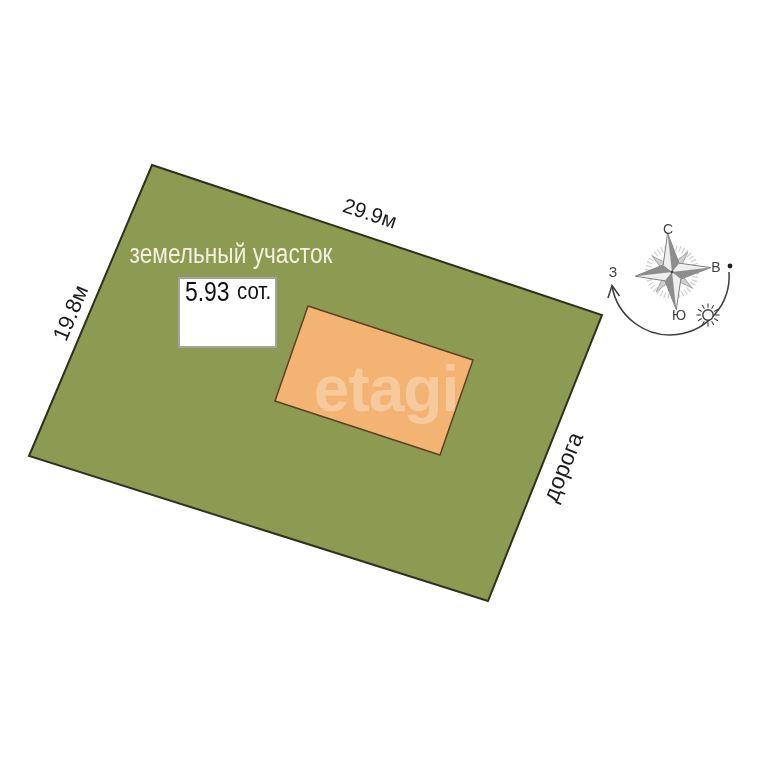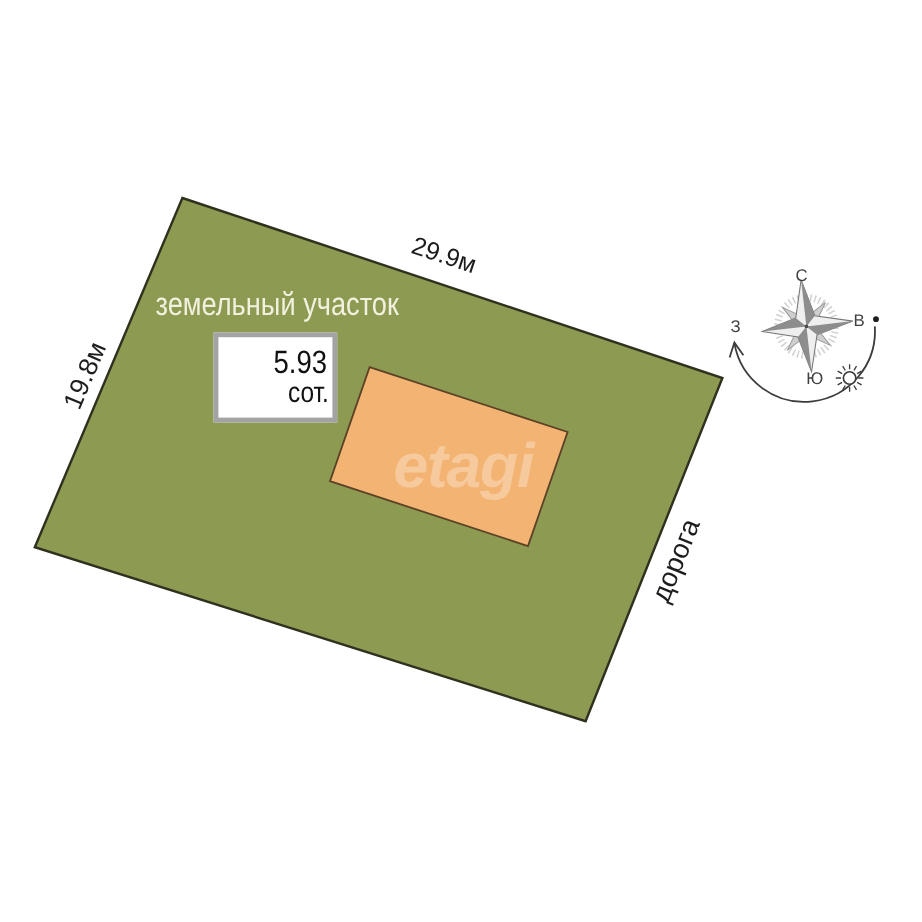--- a/index.html
+++ b/index.html
@@ -42,36 +42,35 @@
     transform: translate(-50%,-50%) rotate(-68deg);
   }
   .plot-name {
     left: 231px; top: 254px;
     font-size: 27px;
     color: #f2f0de;
     transform: translate(-50%,-50%) scaleX(0.84);
   }
   .watermark {
     left: 386px; top: 389px;
-    font-size: 52px;
+    font-size: 64px;
     font-weight: bold;
     color: rgba(255,255,255,0.30);
     letter-spacing: -1px;
     transform: translate(-50%,-50%);
-    font-style: italic;
   }
   .area-box {
     position: absolute;
     left: 178px; top: 277px;
     width: 95px; height: 67px;
     background: #ffffff;
-    border: 4px solid #a3a3a3;
+    border: 2px solid #a3a3a3;
     display: flex;
-    flex-direction: column;
-    align-items: flex-end;
+    flex-direction: row;
+    align-items: flex-start;
     justify-content: center;
   }
   .area-value {
     font-size: 27px;
     color: #111111;
     transform: scaleX(0.85);
     line-height: 1.0;
   }
   .area-unit {
     font-size: 24px;

